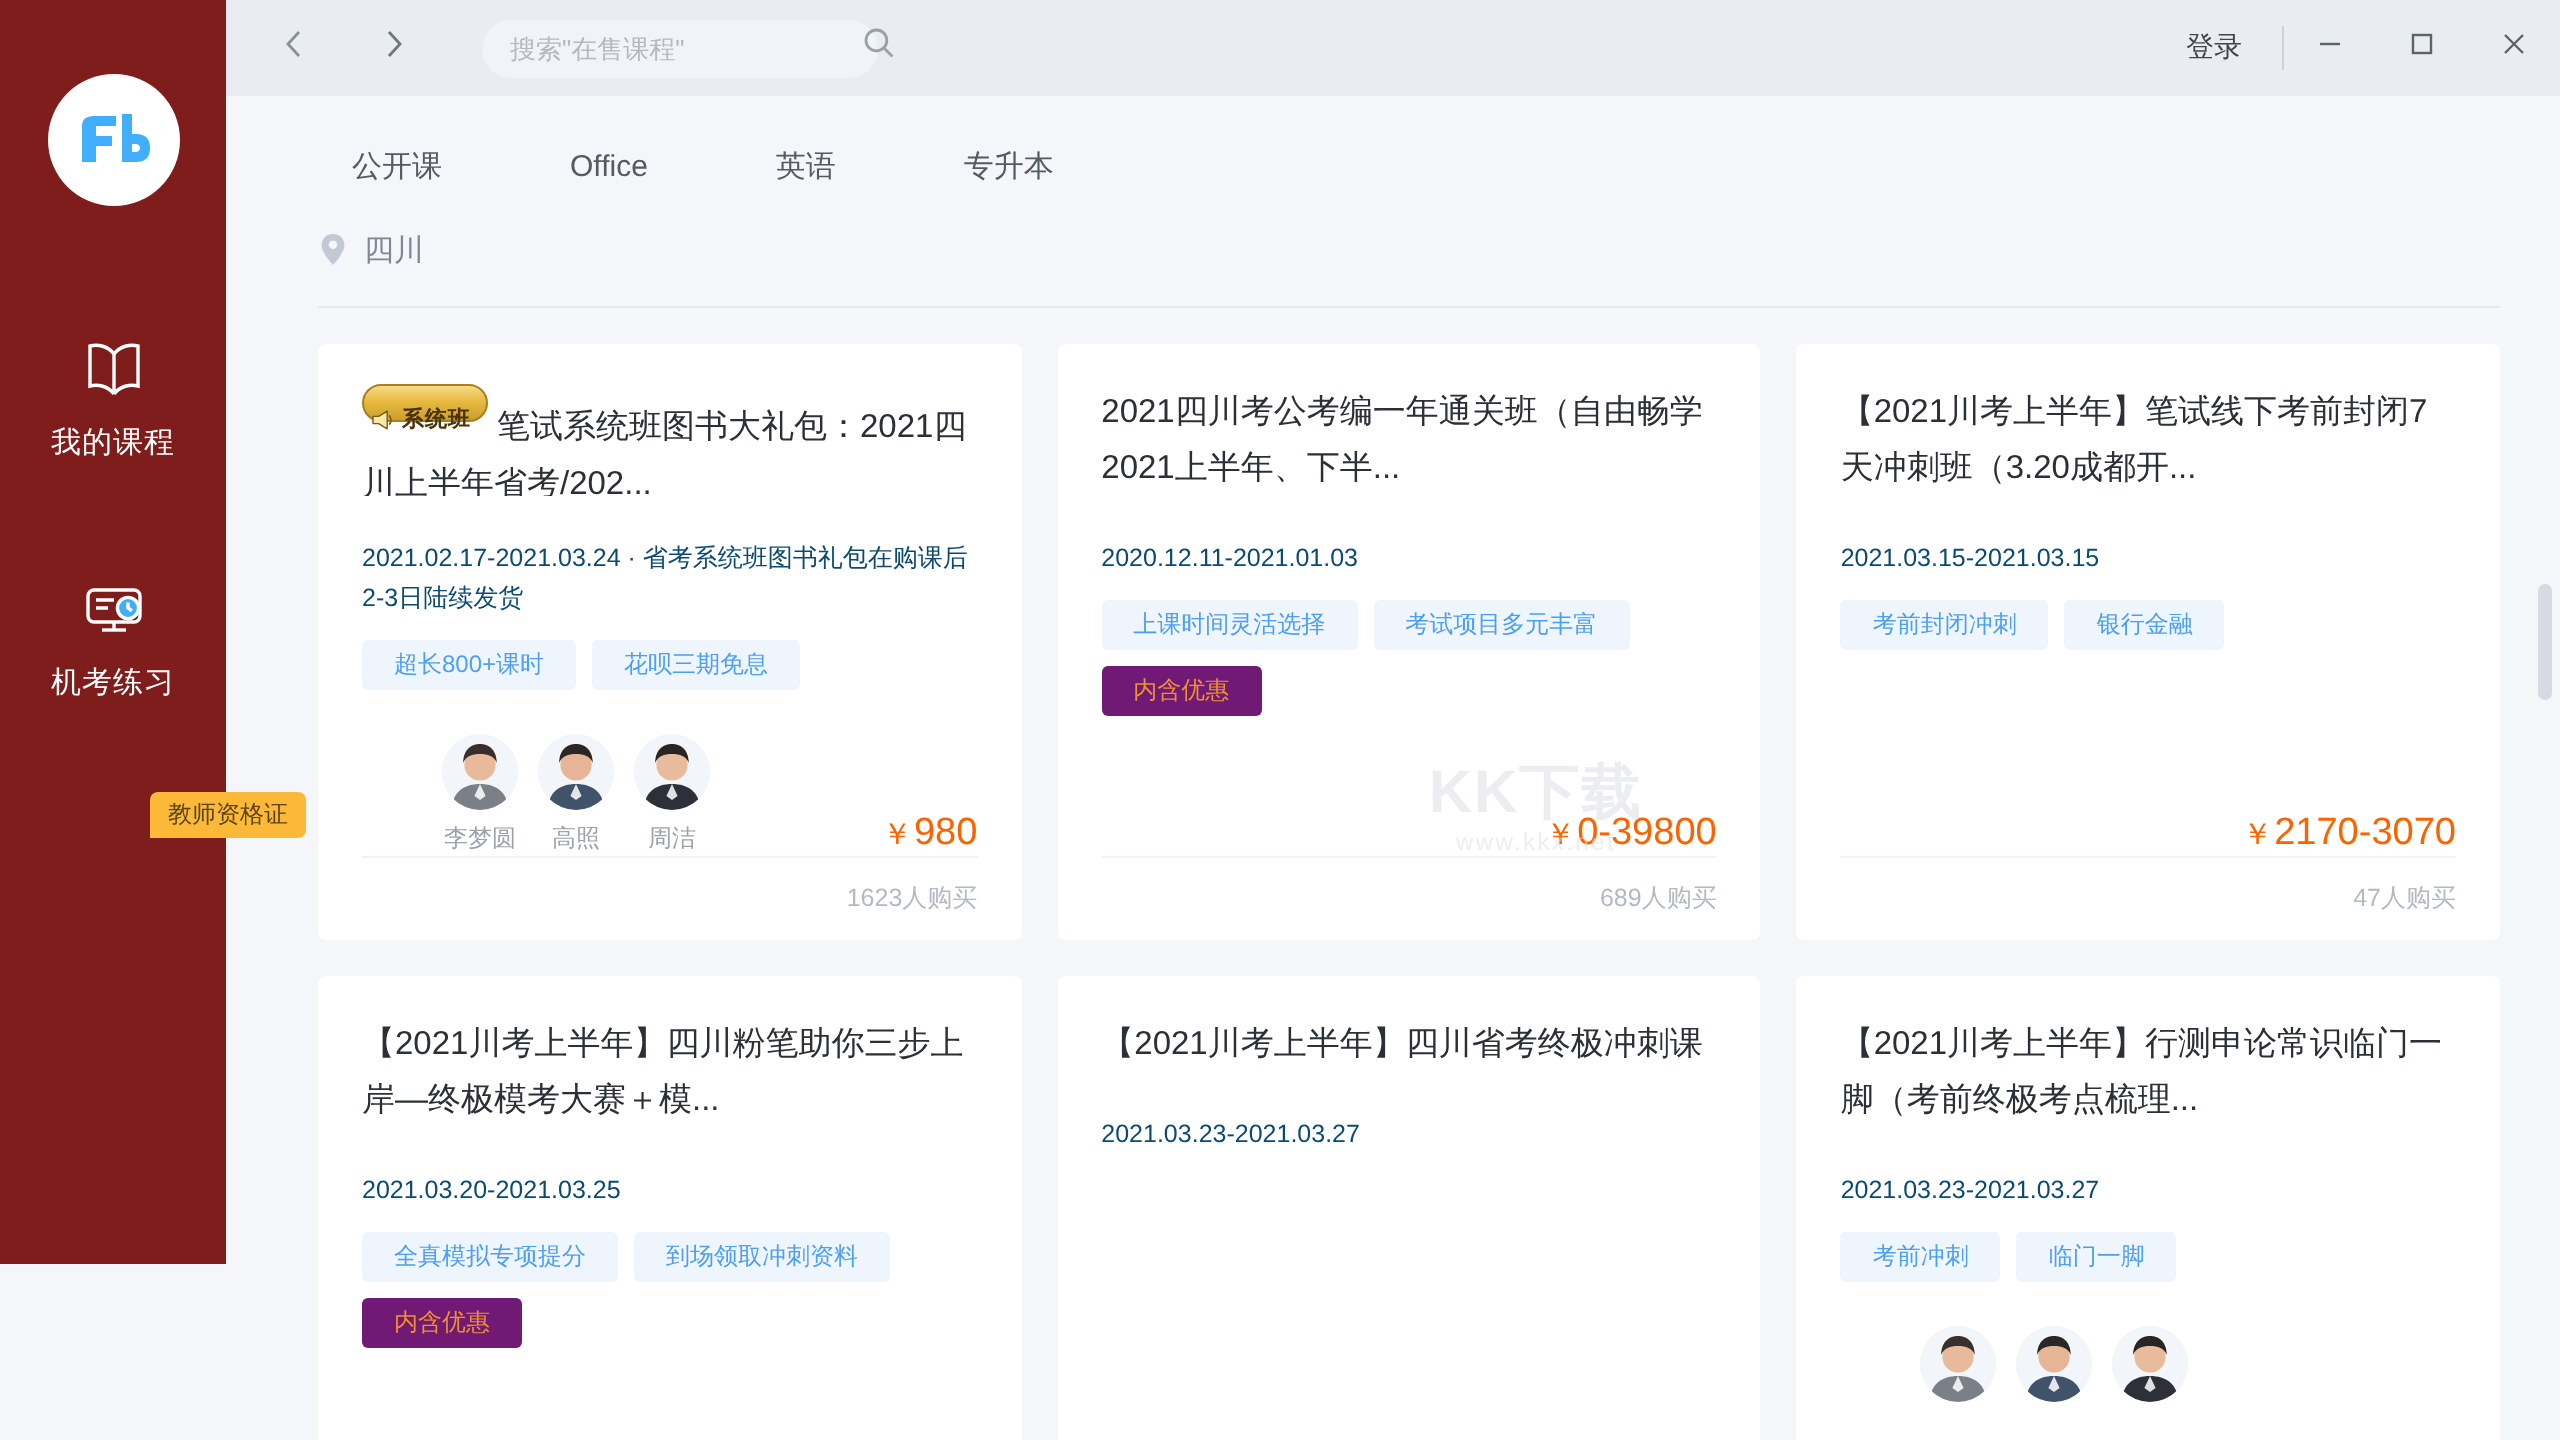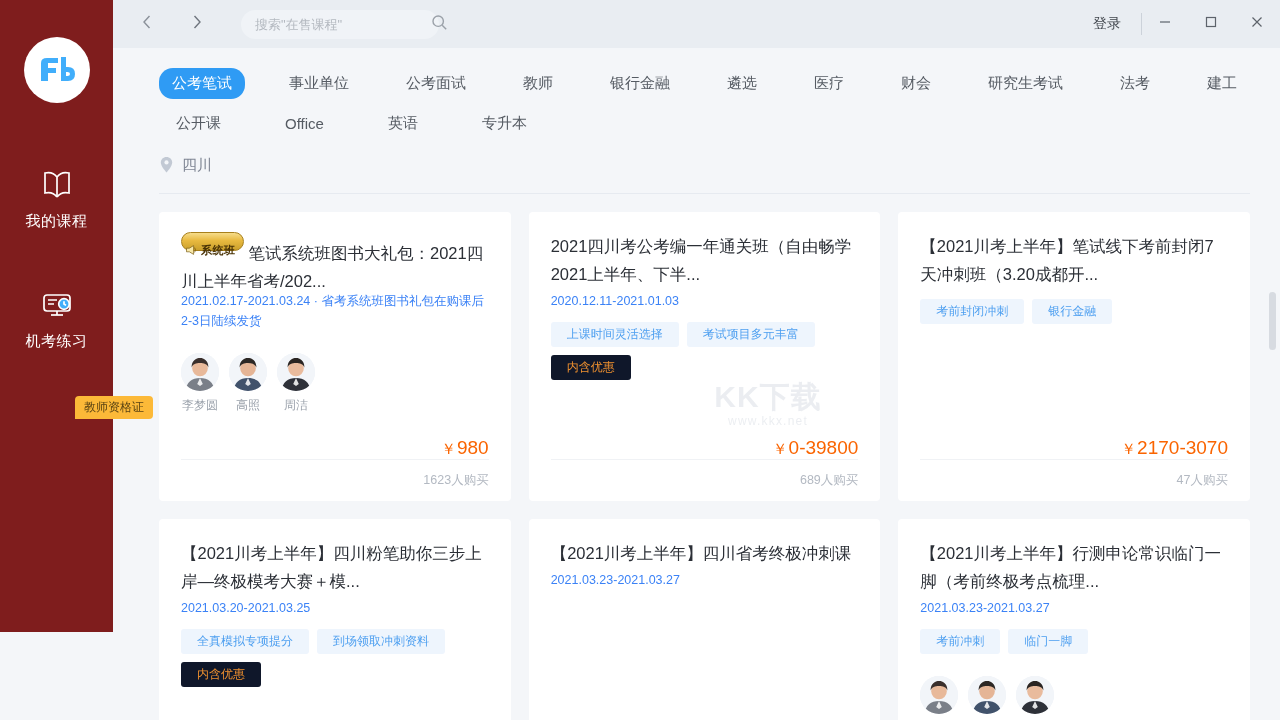--- a/index.html
+++ b/index.html
@@ -167,32 +167,32 @@
     padding: 16px 7px 0 3px;
     margin-right: 5px;
     vertical-align: 3px;
     gap: 3px;
   }
   .sysbadge .sb-txt {
     font-size: 11px; color: #4a3306; font-weight: bold;
     letter-spacing: .5px; white-space: nowrap;
   }
   .card-date {
-    margin-top: 3px;
-    font-size: 12.5px; color: #3b82f6; line-height: 20px;
+    margin-top: 21px;
+    font-size: 12.5px; color: #0c4a6e; line-height: 20px;
   }
   .tags { margin-top: 11px; display: flex; flex-wrap: wrap; gap: 8px; }
   .tag {
     font-size: 12px; color: #4d9ff0;
     background: #eef5fd;
     padding: 4px 16px; border-radius: 3px;
     white-space: nowrap;
   }
-  .tag.warn { color: #f0912f; background: #0f172a; }
-  .teachers { margin-top: 22px; display: flex; gap: 10px; }
+  .tag.warn { color: #f0912f; background: #701a75; }
+  .teachers { margin-top: 22px; display: flex; gap: 10px; margin-left: 40px; }
   .teacher { width: 38px; text-align: center; }
   .t-av {
     width: 38px; height: 38px; border-radius: 50%;
     overflow: hidden; display: block;
     background: #edf1f6;
   }
   .t-name { font-size: 12px; color: #9aa1ab; margin-top: 6px; display: block; }
   .card-mid { flex: 1 1 auto; position: relative; }
   .price {
     position: absolute; right: 0; bottom: 0;
@@ -331,33 +331,20 @@
           <svg width="14" height="14" viewBox="0 0 14 14" stroke="#5d636b" stroke-width="1.2">
               <path d="M2.5 2.5 L11.5 11.5 M11.5 2.5 L2.5 11.5"></path>
             </svg>
         </span>
       </div>
     </div>
 
     <div class="content">
 
       <div class="cat-area">
-        <div class="cat-row row1" id="cat-row-1">
-            <div class="cat active">公考笔试</div>
-            <div class="cat">事业单位</div>
-            <div class="cat">公考面试</div>
-            <div class="cat">教师</div>
-            <div class="cat">银行金融</div>
-            <div class="cat">遴选</div>
-            <div class="cat">医疗</div>
-            <div class="cat">财会</div>
-            <div class="cat">研究生考试</div>
-            <div class="cat">法考</div>
-            <div class="cat">建工</div>
-          </div>
         <div class="cat-row row2" id="cat-row-2">
             <div class="cat">公开课</div>
             <div class="cat">Office</div>
             <div class="cat">英语</div>
             <div class="cat">专升本</div>
           </div>
       </div>
 
       <div class="loc-bar">
         <span>
@@ -372,20 +359,24 @@
       <div class="grid" id="course-grid">
           <div class="card">
             <div class="card-title"><span class="sysbadge">
                 <svg width="13" height="12" viewBox="0 0 13 12">
                   <path d="M1.5 4.2 L4.3 4.2 L8.6 1.6 L8.6 10.4 L4.3 7.8 L1.5 7.8 Z" fill="#f8e8a8" stroke="#7a5c12" stroke-width=".7" stroke-linejoin="round"></path>
                   <path d="M9.6 3.6 Q11.4 6 9.6 8.4" stroke="#7a5c12" stroke-width=".8" fill="none"></path>
                 </svg>
                 <span class="sb-txt">系统班</span>
               </span><span>笔试系统班图书大礼包：2021四川上半年省考/202...</span></div>
             <div class="card-date">2021.02.17-2021.03.24 · 省考系统班图书礼包在购课后2-3日陆续发货</div>
+            <div class="tags">
+              <span class="tag">超长800+课时</span>
+              <span class="tag">花呗三期免息</span>
+            </div>
             <div class="card-mid">
               <div class="teachers">
                 <div class="teacher">
                   <span class="t-av"><svg viewBox="0 0 38 38" width="38" height="38">
                       <rect width="38" height="38" fill="#f2f5f9"></rect>
                       <path d="M5 38 C5 29 11 25 19 25 C27 25 33 29 33 38 Z" fill="#7a7f88"></path>
                       <circle cx="19" cy="15.5" r="7.8" fill="#e8b99a"></circle>
                       <path d="M10.6 14.5 C10.6 7.5 15 5 19 5 C23 5 27.4 7.5 27.4 14.5 C26 11 23 10 19 10 C15 10 12 11 10.6 14.5 Z" fill="#3a2f2c"></path>
                       <path d="M19 25 L16.2 31 L19 33 L21.8 31 Z" fill="#ffffff" opacity=".85"></path>
                     </svg></span>
@@ -428,20 +419,21 @@
             </div>
             <div class="card-mid">
               <div class="price"><span class="yen">￥</span><span>0-39800</span></div>
             </div>
             <div class="card-foot">
               <span>689人购买</span>
             </div>
           </div>
           <div class="card">
             <div class="card-title">【2021川考上半年】笔试线下考前封闭7天冲刺班（3.20成都开...</div>
+            <div class="card-date">2021.03.15-2021.03.15</div>
             <div class="tags">
               <span class="tag">考前封闭冲刺</span>
               <span class="tag">银行金融</span>
             </div>
             <div class="card-mid">
               <div class="price"><span class="yen">￥</span><span>2170-3070</span></div>
             </div>
             <div class="card-foot">
               <span>47人购买</span>
             </div>

